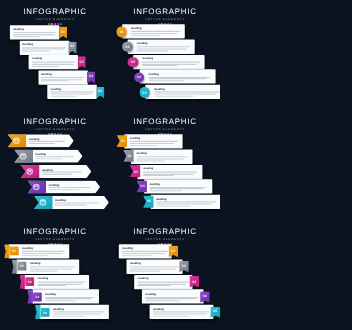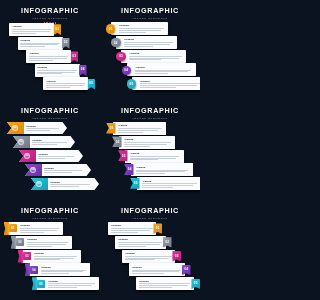--- a/index.html
+++ b/index.html
@@ -14,21 +14,21 @@
     width:200px; height:300px;
     display:grid;
     grid-template-columns:100px 100px;
     grid-template-rows:100px 100px 100px;
   }
   .panel { position:relative; width:100px; height:100px; overflow:hidden; }
 
   
   .hdr { position:absolute; left:0; right:0; top:7px; text-align:center; }
   .hdr .title {
-    font-size:7.2px; font-weight:bold; letter-spacing:0.7px;
+    font-size:7.2px; font-weight:normal; letter-spacing:0.7px;
     color:#ffffff; line-height:8px;
   }
   .hdr .sub {
     font-size:2.3px; letter-spacing:0.9px; color:#9aa6b4;
     line-height:4px; margin-top:0.5px;
   }
   .hdr .dots { margin-top:1px; line-height:3px; }
   .hdr .dots i {
     display:inline-block; width:1.8px; height:1.8px; border-radius:50%;
     margin:0 0.5px; vertical-align:middle;

